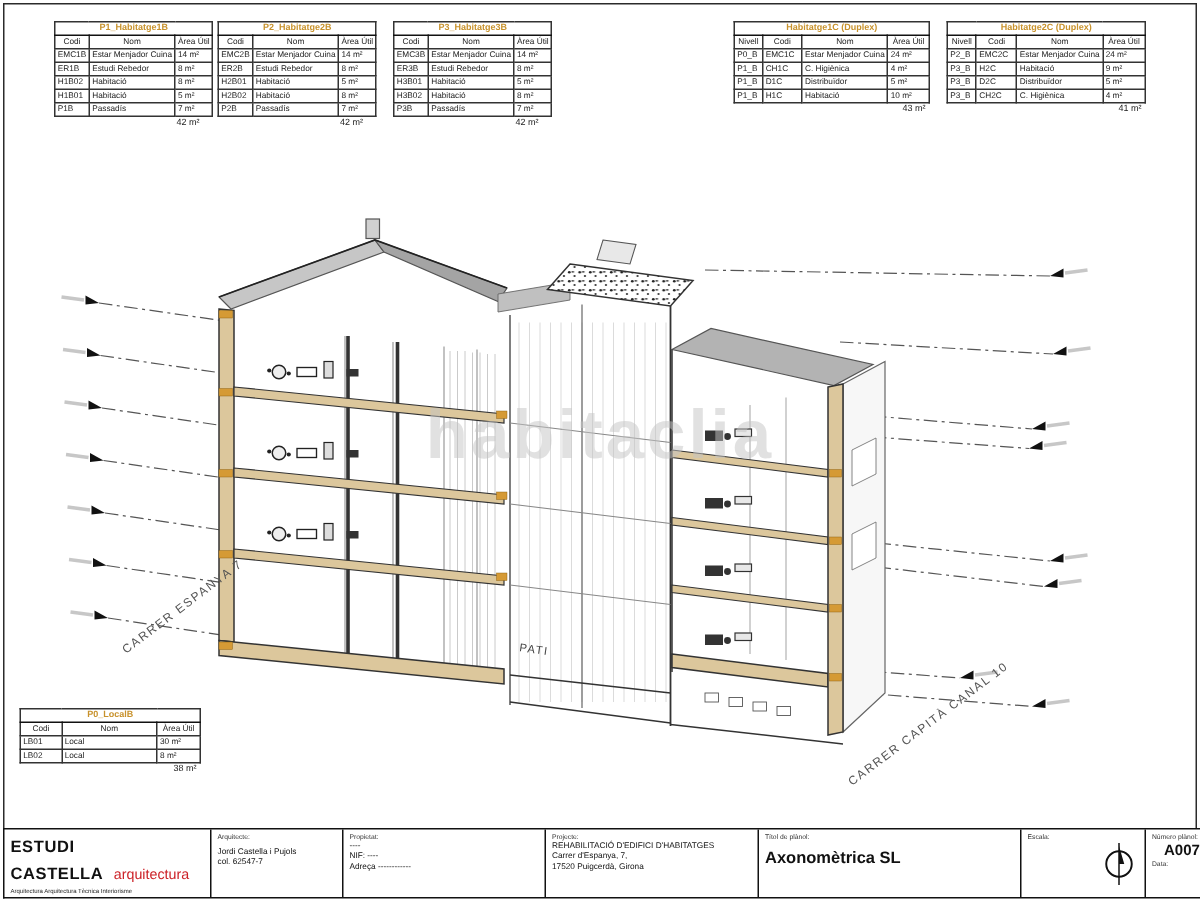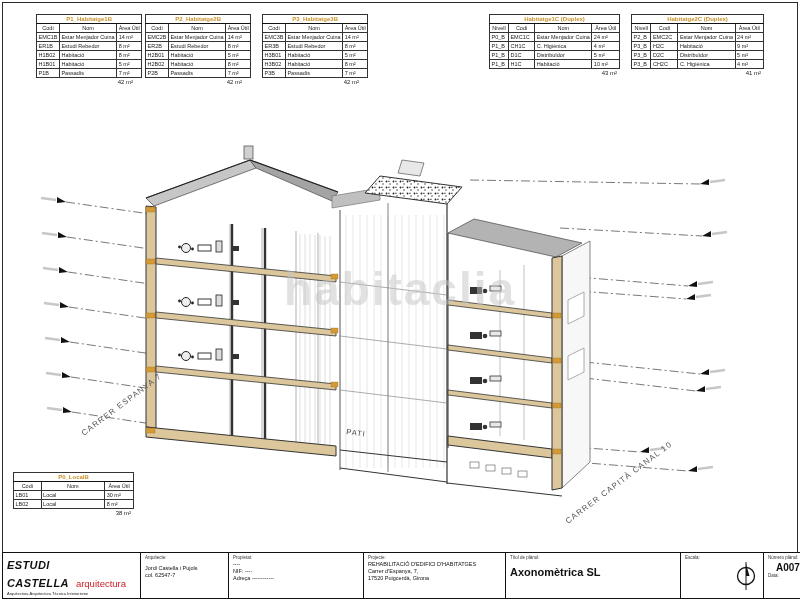--- a/index.html
+++ b/index.html
@@ -29,21 +29,21 @@
   #t6{left:13px;top:472px;width:121px;}
 
   
   .titleblock{position:absolute;left:2px;top:552px;height:45px;width:860px;display:flex;
        z-index:4;background:#fff;border-top:1px solid #111;border-bottom:1px solid #111;
        border-left:1px solid #111;}
   .tb-cell{border-right:1px solid #111;box-sizing:border-box;padding:2px 4px;overflow:hidden;
        flex:0 0 auto;position:relative;}
   .tb-label{font-size:4.5px;color:#333;line-height:6px;}
   .tb-val{font-size:5.5px;color:#111;line-height:7px;}
-  .tb-firm{font-size:11px;font-weight:bold;letter-spacing:0.4px;color:#111;line-height:14px;font-style:italic;}
+  .tb-firm{font-size:11px;font-weight:bold;letter-spacing:0.4px;color:#111;line-height:14px;}
   .tb-brand{font-size:9.5px;font-weight:normal;color:#cc2127;margin-left:7px;}
   .tb-tiny{font-size:4px;color:#222;line-height:5.5px;}
   .tb-sheet-title{font-size:11px;font-weight:bold;color:#111;margin-top:5px;}
   .tb-number{font-size:10px;font-weight:bold;color:#111;margin:1px 0 0 8px;}
   .c1{width:138px;} .c2{width:88px;} .c3{width:135px;} .c4{width:142px;}
   .c5{width:175px;} .c6{width:83px;} .c7{width:99px;}
   .north{position:absolute;right:4px;top:5px;}
 </style>
 </head>
 <body>

